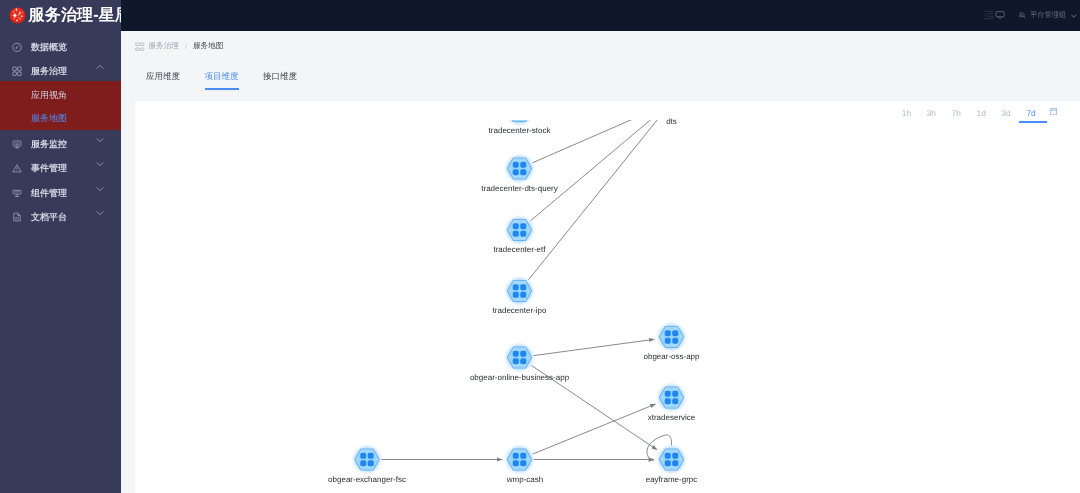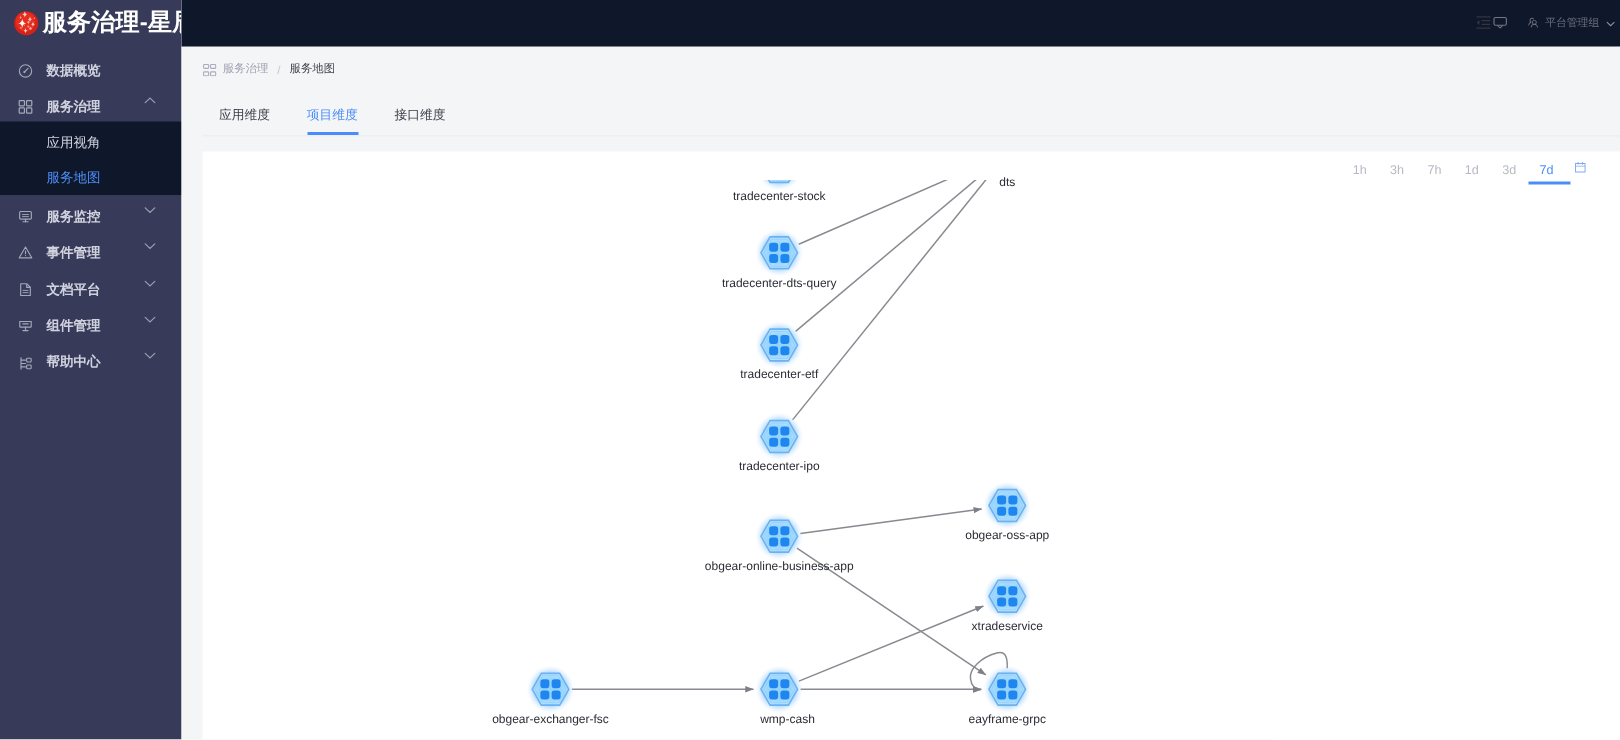--- a/index.html
+++ b/index.html
@@ -18,21 +18,21 @@
   
   .sidebar { width:121px; flex:0 0 121px; background:#373a58; height:493px; position:relative; overflow:hidden; }
   .logo-row { height:30.5px; display:flex; align-items:center; padding-left:9.4px; }
   .logo-mark { width:17px; height:17px; flex:0 0 17px; position:relative; margin-top:0.4px;}
   .logo-text { color:#ffffff; font-size:16px; font-weight:700; margin-left:2.2px; white-space:nowrap; letter-spacing:0.15px;}
   .menu { padding-top:4.4px; }
   .mi { height:24.4px; display:flex; align-items:center; padding-left:11.5px; color:#d0d2df; font-size:9px; cursor:pointer; }
   .mi .ico { width:10px; height:10px; flex:0 0 10px; margin-right:9.5px; display:flex; align-items:center; justify-content:center; opacity:.72; }
   .mi .lbl { flex:1; white-space:nowrap;font-weight:bold; }
   .mi .arr { width:8px; height:8px; margin-right:16.6px; flex:0 0 8px; opacity:.65; display:flex; align-items:center; justify-content:center; position:relative; top:-4.4px;}
-  .sub { background:#0f172a; margin-top:-2.5px; margin-bottom:2.5px; padding-top:3.2px; }
+  .sub { background:#7f1d1d; margin-top:-2.5px; margin-bottom:2.5px; padding-top:3.2px; }
   .sub .si { height:22.6px; display:flex; align-items:center; padding-left:31px; color:#d0d2df; font-size:9px; cursor:pointer; white-space:nowrap; }
   .sub .si.active { color:#4c8cf8; }
 
   
   .main { flex:1; height:493px; background:#f4f5f7; min-width:0; position:relative; }
   .topbar { position:absolute; left:0; right:0; top:0; height:30.5px; background:#0f172a; display:flex; align-items:center; justify-content:flex-end; padding:0 2.8px 0 10px; }
   .fold-btn { width:12px; height:12px; display:flex; align-items:center; justify-content:center; cursor:pointer; margin-left:3.8px;}
   .topright { display:flex; align-items:center; gap:13.9px; }
   .tr-icon { width:10px; height:9px; display:flex; align-items:center; justify-content:center; cursor:pointer; color:#6c6f7c;}
   .user { display:flex; align-items:center; gap:3.6px; cursor:pointer; color:#6c6f7c; font-size:7.2px; }
@@ -146,59 +146,43 @@
           </span>
           <span class="lbl">事件管理</span>
           <span class="arr">
             <svg width="8" height="8" viewBox="0 0 12 12" fill="none" stroke="currentColor" stroke-width="1.25" stroke-linecap="round">
               <path d="M1.2 3.9 L6 8.5 L10.8 3.9"></path>
             </svg>
           </span>
         </div>
         <div class="mi">
           <span class="ico">
-            <svg width="10.2" height="10.2" viewBox="0 0 20 20" fill="none" stroke="currentColor" stroke-width="1.5" stroke-linejoin="round">
-              <path d="M3.6 2.2 h8.2 L16.4 6.8 V17.8 H3.6 Z"></path>
-              <path d="M11.6 2.4 V7 h4.6"></path>
-              <path d="M6.6 11 h6.8 M6.6 14 h6.8" stroke-width="1.2" stroke-linecap="round"></path>
-            </svg>
-          </span>
-          <span class="lbl">文档平台</span>
-          <span class="arr">
-            <svg width="8" height="8" viewBox="0 0 12 12" fill="none" stroke="currentColor" stroke-width="1.25" stroke-linecap="round">
-              <path d="M1.2 3.9 L6 8.5 L10.8 3.9"></path>
-            </svg>
-          </span>
-        </div>
-        <div class="mi">
-          <span class="ico">
             <svg width="10.6" height="10.6" viewBox="0 0 20 20" fill="none" stroke="currentColor" stroke-width="1.5">
               <path d="M2.4 4 h15.2 v6.6 a1 1 0 0 1 -1 1 h-13.2 a1 1 0 0 1 -1 -1 z"></path>
               <path d="M6.4 7.2 h7.2" stroke-linecap="round"></path>
               <path d="M10 11.6 v4.4" stroke-linecap="round"></path>
               <path d="M6.6 16.2 h6.8" stroke-linecap="round"></path>
             </svg>
           </span>
           <span class="lbl">组件管理</span>
           <span class="arr">
             <svg width="8" height="8" viewBox="0 0 12 12" fill="none" stroke="currentColor" stroke-width="1.25" stroke-linecap="round">
               <path d="M1.2 3.9 L6 8.5 L10.8 3.9"></path>
             </svg>
           </span>
         </div>
         <div class="mi">
           <span class="ico">
-            <svg width="10.6" height="10.6" viewBox="0 0 20 20" fill="none" stroke="currentColor" stroke-width="1.5">
-              <path d="M4 2.5 V17.5" stroke-linecap="round"></path>
-              <path d="M4 5.5 H10.5 M4 14.5 H10.5 M4 10 H10.5"></path>
-              <rect x="11.5" y="3" width="6" height="5" rx="1"></rect>
-              <rect x="11.5" y="12" width="6" height="5" rx="1"></rect>
-            </svg>
-          </span>
-          <span class="lbl">帮助中心</span>
+            <svg width="10.2" height="10.2" viewBox="0 0 20 20" fill="none" stroke="currentColor" stroke-width="1.5" stroke-linejoin="round">
+              <path d="M3.6 2.2 h8.2 L16.4 6.8 V17.8 H3.6 Z"></path>
+              <path d="M11.6 2.4 V7 h4.6"></path>
+              <path d="M6.6 11 h6.8 M6.6 14 h6.8" stroke-width="1.2" stroke-linecap="round"></path>
+            </svg>
+          </span>
+          <span class="lbl">文档平台</span>
           <span class="arr">
             <svg width="8" height="8" viewBox="0 0 12 12" fill="none" stroke="currentColor" stroke-width="1.25" stroke-linecap="round">
               <path d="M1.2 3.9 L6 8.5 L10.8 3.9"></path>
             </svg>
           </span>
         </div>
       </div>
   </div>
 
   <div class="main">

